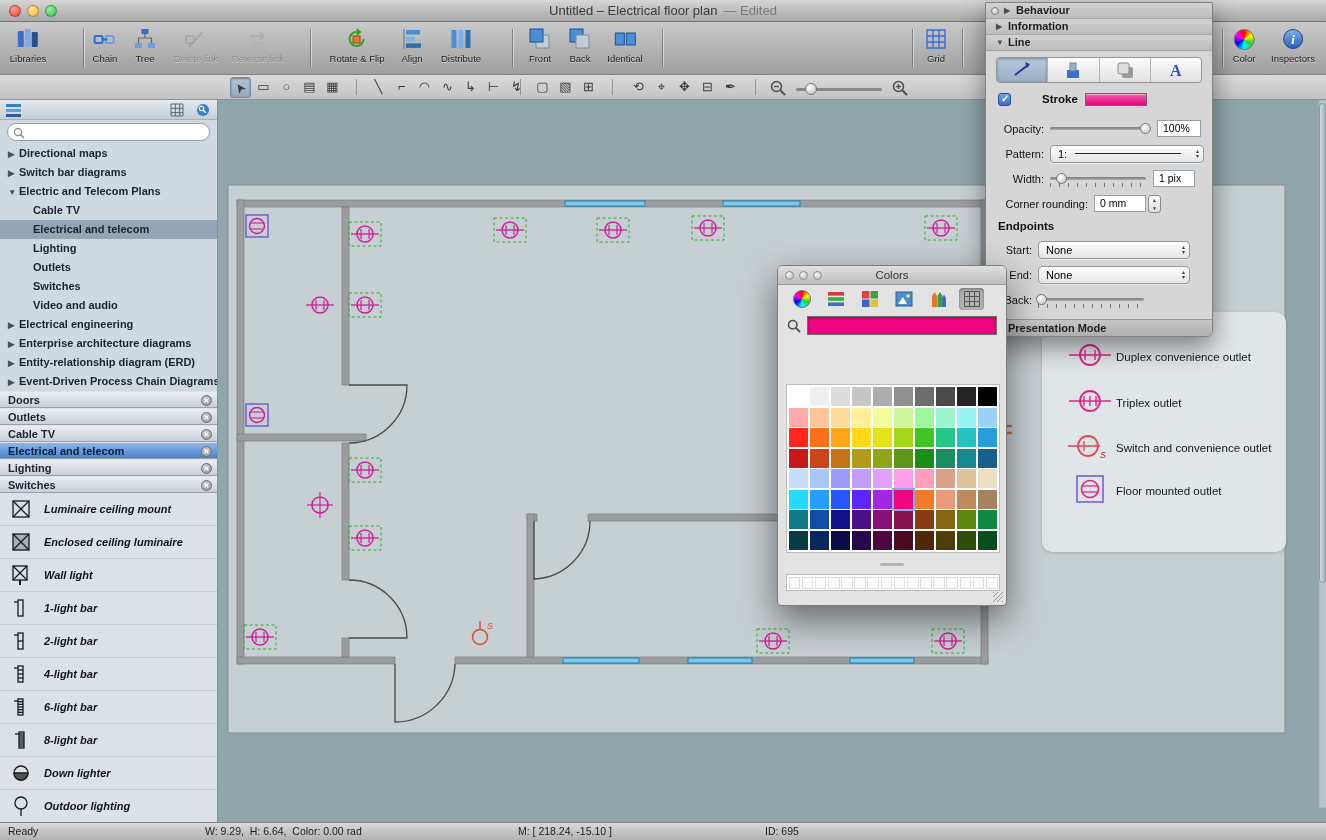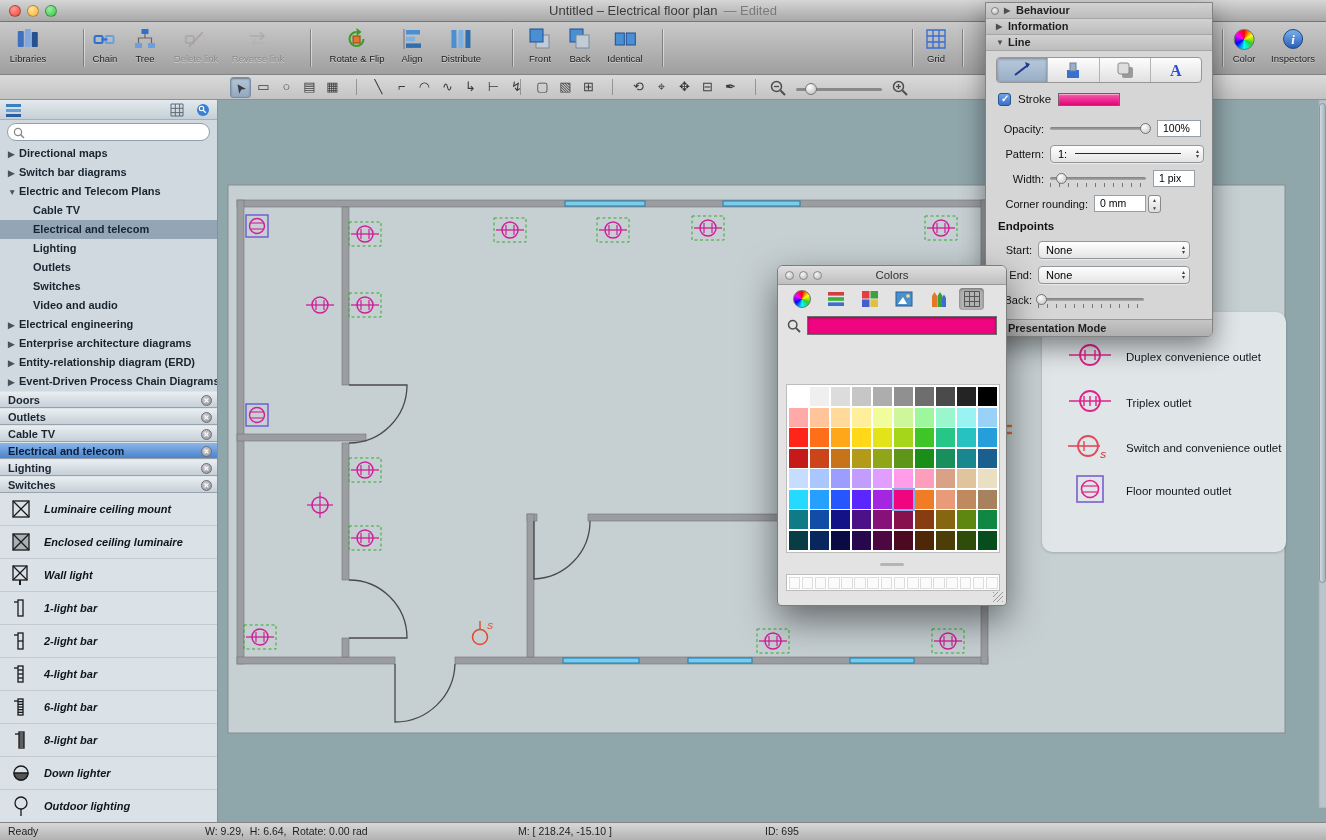--- a/index.html
+++ b/index.html
@@ -66,21 +66,21 @@
     background:#dbe2e7;border-bottom:1px solid #c3cbd1;cursor:default;}
   .sten-icon{width:22px;height:22px;flex:none;}
   .sten-label{font-size:11px;font-weight:bold;font-style:italic;color:#0e161c;white-space:nowrap;}
 
   
   #canvas{position:absolute;left:218px;top:100px;width:1108px;height:722px;background:#8fa6ab;}
   #plan{position:absolute;left:0;top:0;}
   
   #legend{position:absolute;left:824px;top:212px;width:244px;height:240px;background:#e0e5e8;border-radius:10px;
     box-shadow:0 1px 3px rgba(0,0,0,.18);}
-  .leg-row{position:absolute;left:22px;height:30px;display:flex;align-items:center;gap:10px;}
+  .leg-row{position:absolute;left:22px;height:30px;display:flex;align-items:center;}
   .leg-label{font-size:11.5px;color:#12181d;white-space:nowrap;}
   
   #scrollrow{position:absolute;left:0;bottom:0;width:100%;height:14px;
     background:linear-gradient(#e2e2e2,#c7c7c7);border-top:1px solid #979797;}
   .nav-btn{position:absolute;top:1px;width:16px;height:11px;border:1px solid #9a9a9a;background:linear-gradient(#fcfcfc,#dedede);
     font-size:6.5px;line-height:9px;text-align:center;color:#555;border-radius:2px;}
   #zoom-pop{position:absolute;left:58px;top:1px;width:88px;height:12px;border:1px solid #98989c;border-radius:3px;
     background:linear-gradient(#fff,#e4e4e4);font-size:9.5px;line-height:10px;padding-left:5px;color:#222;}
   #zoom-pop::after{content:"\25B4\A\25BE";position:absolute;right:3px;top:1px;font-size:5px;line-height:4.6px;color:#555;white-space:pre;}
   .pg-btn{position:absolute;top:1px;width:13px;height:11px;border:1px solid #9a9a9a;background:linear-gradient(#f4f4f4,#d8d8d8);
@@ -102,21 +102,21 @@
   #insp-body{padding:5px 8px 7px;background:#d6d6d6;}
   #seg-row{display:flex;height:26px;border:1px solid #979797;border-radius:4px;overflow:hidden;margin:1px 2px 7px;
     background:linear-gradient(#fdfdfd,#e1e1e1);}
   .seg{flex:1;display:flex;align-items:center;justify-content:center;border-right:1px solid #b3b3b3;}
   .seg:last-child{border-right:none;}
   .seg.selected{background:linear-gradient(#b9c9dc,#97aec6);box-shadow:inset 0 1px 3px rgba(0,0,0,.35);}
   #stroke-row{display:flex;align-items:center;gap:7px;height:18px;margin:2px 0 8px 4px;}
   #stroke-check{width:13px;height:13px;border-radius:3px;background:linear-gradient(#6fa3e9,#3a70c8);
     border:1px solid #28528c;position:relative;}
   #stroke-check::after{content:"✓";position:absolute;left:2px;top:-1px;color:#fff;font-size:10px;font-weight:bold;}
-  #stroke-row .slabel{font-size:11.5px;font-weight:normal;color:#111;}
+  #stroke-row .slabel{font-size:11.5px;font-weight:bold;color:#111;margin-left:24px;}
   #stroke-swatch{width:62px;height:13px;border:1px solid #7c5a6a;box-shadow:inset 0 1px 1px rgba(255,255,255,.5);}
   .irow{display:flex;align-items:center;height:25px;}
   .lbl{font-size:11px;color:#111;text-align:right;padding-right:6px;flex:none;}
   .strack{position:relative;height:3px;background:linear-gradient(#7e7e7e,#ababab);border-radius:2px;flex:none;}
   .sticks{position:absolute;left:0;right:0;top:6px;height:4px;
     background:repeating-linear-gradient(90deg,#777 0 1px,transparent 1px 9px);}
   .sknob{position:absolute;top:-4.5px;width:11px;height:11px;border-radius:50%;
     background:radial-gradient(circle at 35% 30%,#fff,#c2c2c2);border:1px solid #737373;}
   .vbox{height:17px;border:1px solid #97a0a6;background:#fff;font-size:10.5px;line-height:15px;padding:0 5px;flex:none;}
   .popup{position:relative;height:18px;border:1px solid #92979c;border-radius:4px;
@@ -948,18 +948,18 @@
         <div class="c-mini-cell"></div>
         <div class="c-mini-cell"></div>
         <div class="c-mini-cell"></div>
         <div class="c-mini-cell"></div>
       </div>
     <div id="c-grip"></div>
   </div>
 
   <div id="statusbar">
     <span style="left:8px">Ready</span>
-    <span style="left:205px">W: 9.29,  H: 6.64,  Rotate: 0.00 rad</span>
+    <span style="left:205px">W: 9.29,  H: 6.64,  Color: 0.00 rad</span>
     <span style="left:518px">M: [ 218.24, -15.10 ]</span>
     <span style="left:765px">ID: 695</span>
   </div>
 
 </div>
 
 </body></html>

